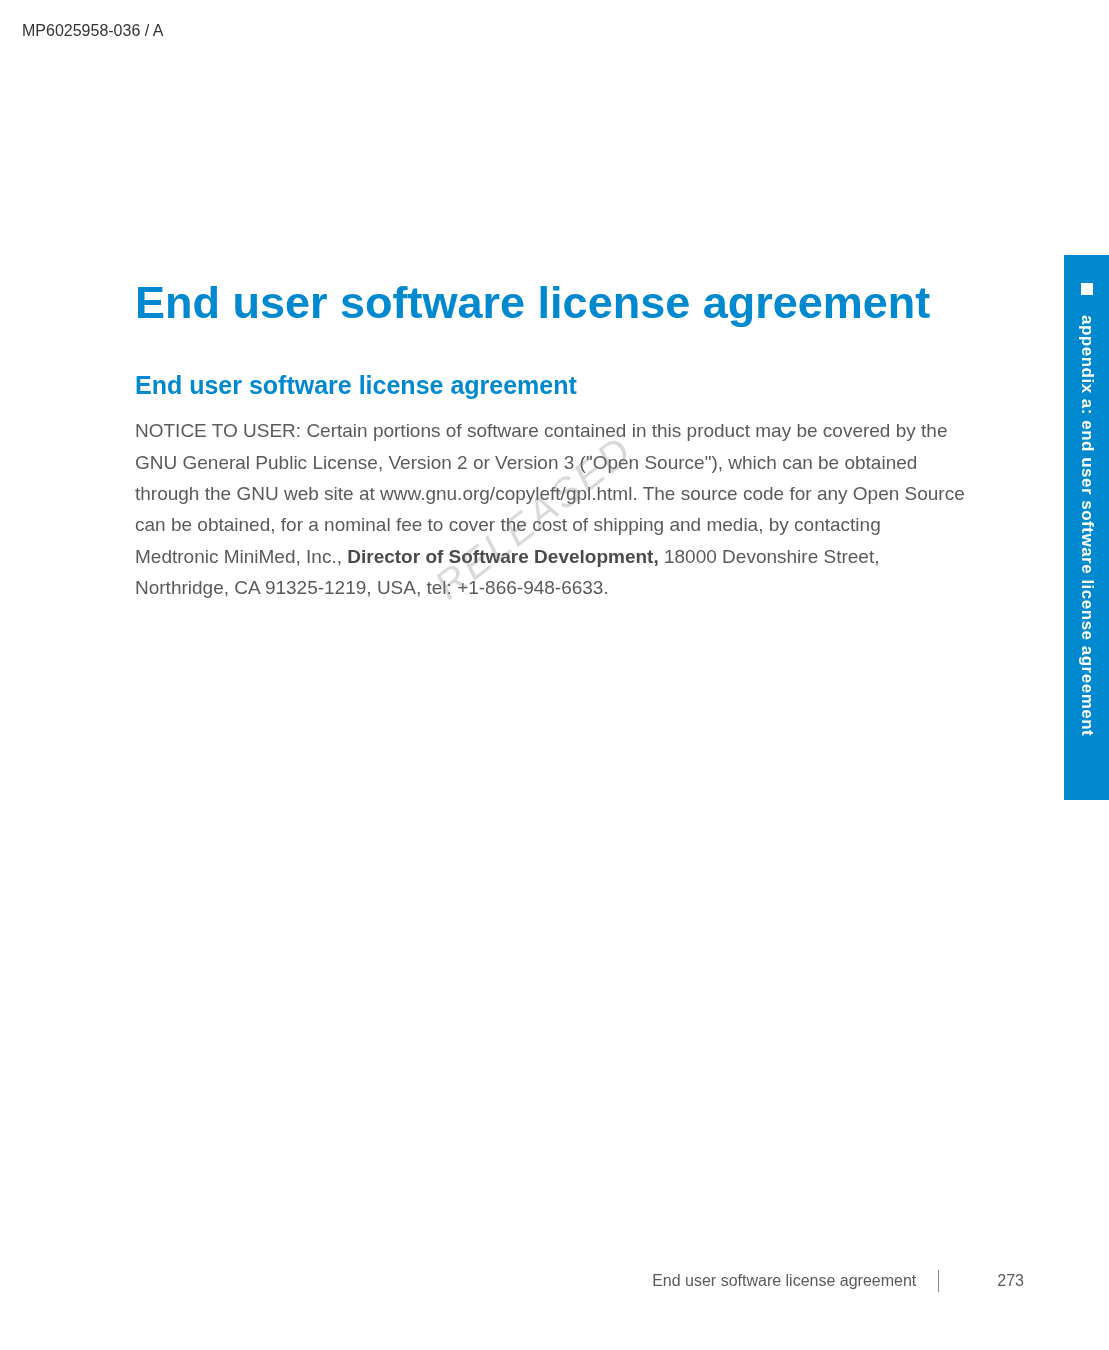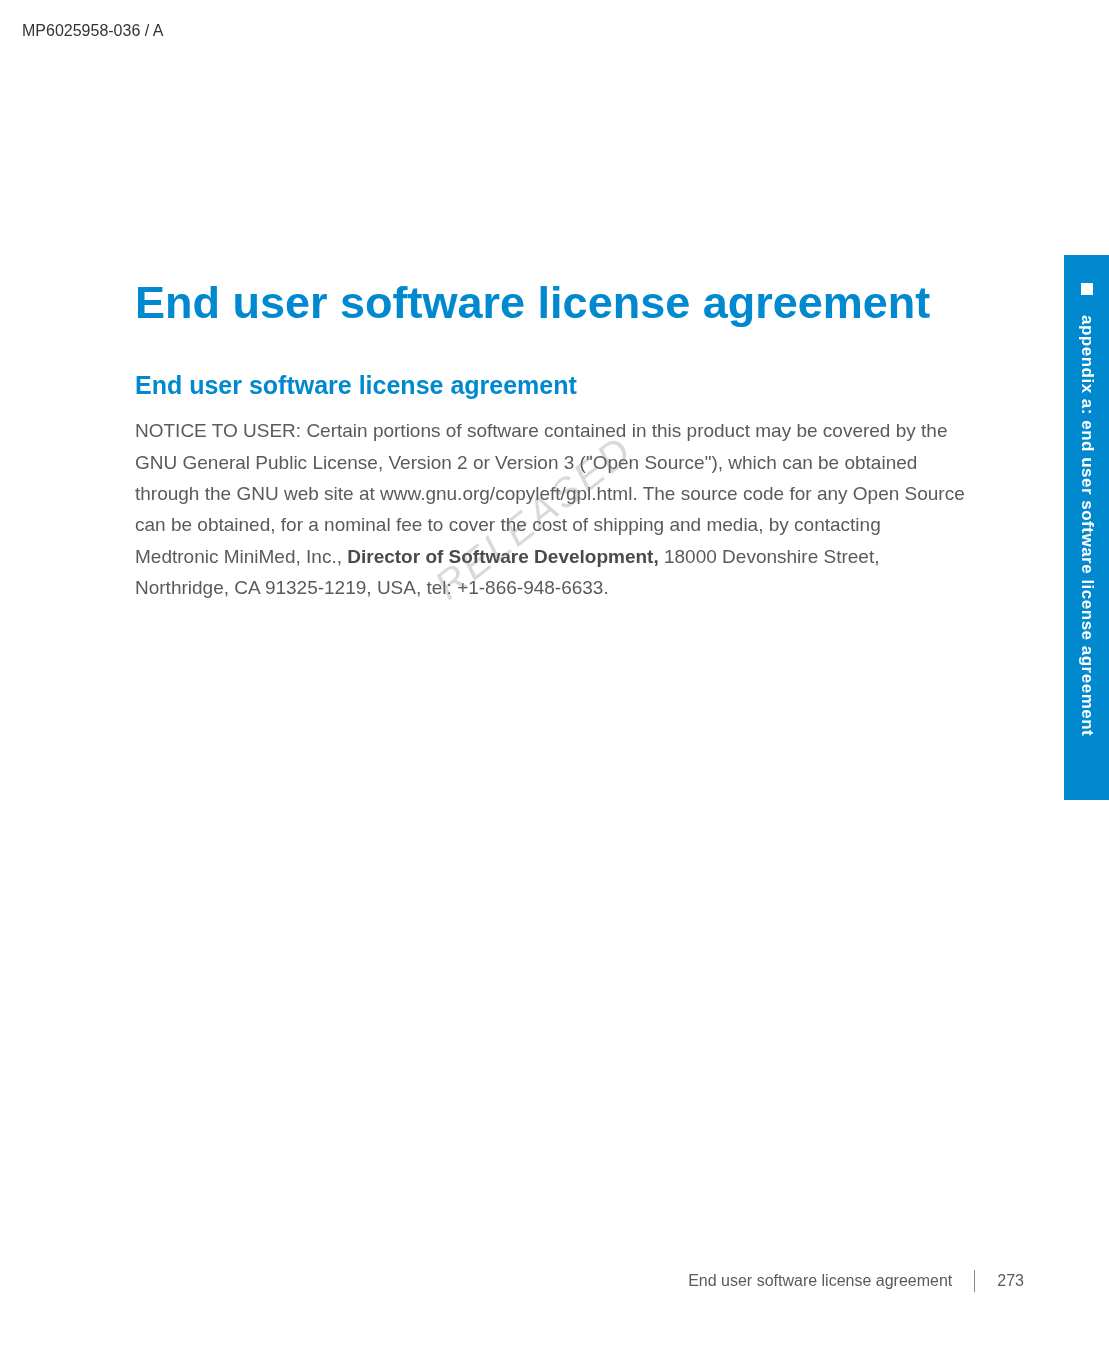--- a/index.html
+++ b/index.html
@@ -105,20 +105,21 @@
       padding-right: 22px;
     }
     .footer-divider {
       width: 1px;
       height: 22px;
       background: #888;
       margin-right: 22px;
     }
     .footer-page {
       color: #5a5a5a;
+      margin-left: 36px;
     }
   </style>
 </head>
 <body>
 
 <div class="header-code">MP6025958-036 / A</div>
 
 <div class="side-tab">
   <div class="side-tab-square"></div>
   <div class="side-tab-text">appendix a: end user software license agreement</div>

